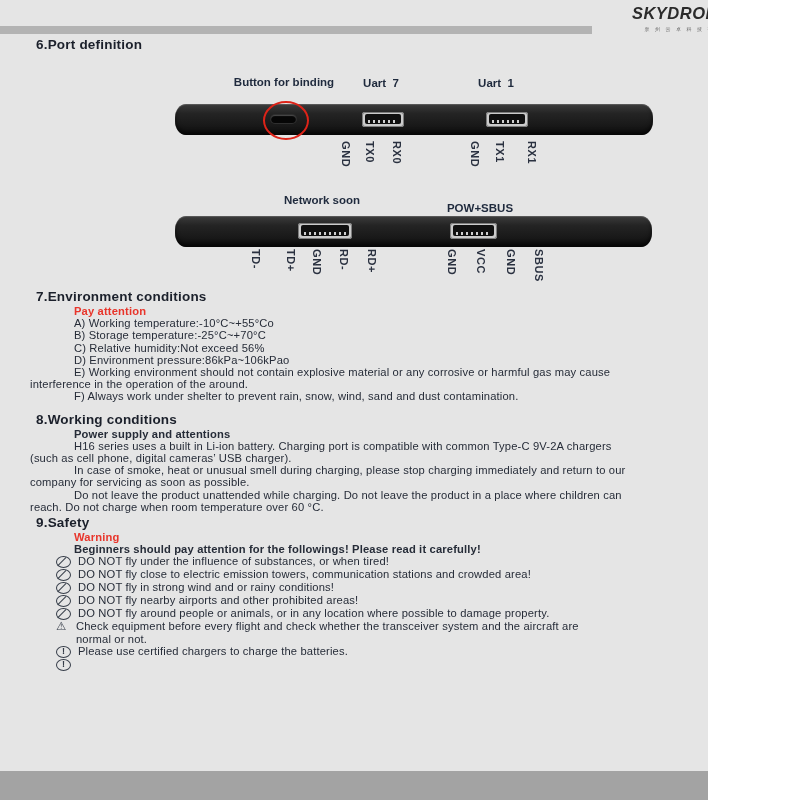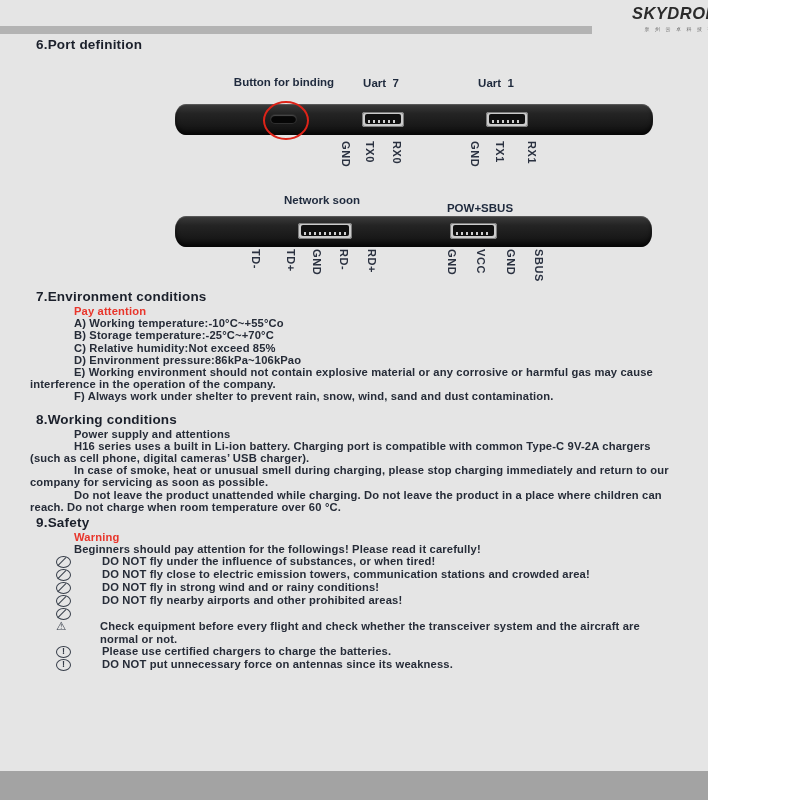--- a/index.html
+++ b/index.html
@@ -17,21 +17,21 @@
 
   
   .footer{position:absolute;left:0;top:771px;width:800px;height:29px;background:#a3a3a3;}
   .footer-edge{position:absolute;left:786px;top:0;width:14px;height:29px;background:#bababa;}
   .page-num{position:absolute;right:20px;top:4px;font-size:13px;font-weight:700;color:#232b3c;}
 
   
   .content{position:absolute;left:0;top:36px;width:786px;}
   .sec-title{margin:0 0 0 36px;font-size:13.5px;line-height:17px;font-weight:700;color:#1b202b;letter-spacing:0.2px;}
   .h2{margin:0 0 1px 36px;font-size:13.5px;line-height:15px;font-weight:700;color:#1b202b;letter-spacing:0.2px;}
-  .tl{margin-left:30px;font-size:11.2px;line-height:12.2px;font-weight:700;letter-spacing:0.15px;color:#262c38;white-space:nowrap;}
+  .tl{margin-left:30px;font-size:11.2px;line-height:12.2px;font-weight:400;letter-spacing:0.15px;color:#262c38;white-space:nowrap;}
   .ind{margin-left:66px;padding-left:8px;}
   .red{color:#e8352b;}
   .bold{font-weight:700;}
   .sec8{margin-top:9px;}
   .sec9{margin-top:2px;}
 
   
   .diagram{position:relative;height:236px;}
   .dlabel{position:absolute;transform:translateX(-50%);font-size:11.5px;font-weight:700;color:#1f2a3d;white-space:pre;}
   .bar{position:absolute;background:linear-gradient(180deg,#3c3c3c 0%,#242424 30%,#1a1a1a 65%,#0e0e0e 100%);
@@ -40,21 +40,21 @@
   .port::before{content:"";position:absolute;left:3px;right:3px;top:2px;bottom:3px;background:#101010;border-radius:2px;}
   .port::after{content:"";position:absolute;left:6px;right:6px;bottom:4px;height:3px;
        background:repeating-linear-gradient(90deg,#cfcfcf 0 2px,transparent 2px 5px);}
   .slot{position:absolute;background:#060606;border-radius:4px;
        box-shadow:inset 0 1px 1px rgba(255,255,255,0.28), 0 0 0 1px #2f2f2f;}
   .bind-circle{position:absolute;border:2.5px solid #dd2318;border-radius:50%;}
   .pin{position:absolute;writing-mode:vertical-rl;text-orientation:mixed;
        font-size:11px;font-weight:700;letter-spacing:0.6px;color:#2a3140;white-space:nowrap;}
 
   
-  .li{display:flex;align-items:flex-start;margin-left:56px;gap:24px;}
+  .li{display:flex;align-items:flex-start;margin-left:56px;}
   .li .mk{flex:none;width:13px;margin-right:7px;}
   .li .lt .tl{margin-left:0;}
   .mk-no{position:relative;display:inline-block;width:10px;height:10px;margin-top:1px;
        border:1.4px solid #353c48;border-radius:50%;}
   .mk-no::after{content:"";position:absolute;left:-1.5px;top:4px;width:12px;height:1.4px;
        background:#353c48;transform:rotate(-45deg);}
   .mk-warn{display:inline-block;font-size:11.5px;line-height:12px;color:#353c48;font-weight:400;}
   .mk-excl{position:relative;display:inline-block;width:10px;height:10px;margin-top:1px;
        border:1.2px solid #353c48;border-radius:50%;text-align:center;}
   .mk-excl::after{content:"!";position:absolute;left:0;right:0;top:-1.5px;font-size:9px;font-weight:700;color:#353c48;line-height:12px;}
@@ -109,24 +109,24 @@
       <div class="pin" style="left:475px;top:196px;">VCC</div>
       <div class="pin" style="left:505px;top:196px;">GND</div>
       <div class="pin" style="left:533px;top:196px;">SBUS</div>
     </div>
 
     <div class="sec7">
       <h2 class="h2">7.Environment conditions</h2>
       <div class="tl ind red bold">Pay attention</div>
       <div class="tl ind">A) Working temperature:-10°C~+55°Co</div>
       <div class="tl ind">B) Storage temperature:-25°C~+70°C</div>
-      <div class="tl ind">C) Relative humidity:Not exceed 85%</div>
+      <div class="tl ind">C) Relative humidity:Not exceed 56%</div>
       <div class="tl ind">D) Environment pressure:86kPa~106kPao</div>
       <div class="tl ind">E) Working environment should not contain explosive material or any corrosive or harmful gas may cause</div>
-      <div class="tl">interference in the operation of the company.</div>
+      <div class="tl">interference in the operation of the around.</div>
       <div class="tl ind">F) Always work under shelter to prevent rain, snow, wind, sand and dust contamination.</div>
     </div>
 
     <div class="sec8">
       <h2 class="h2">8.Working conditions</h2>
       <div class="tl ind bold">Power supply and attentions</div>
       <div class="tl ind">H16 series uses a built in Li-ion battery. Charging port is compatible with common Type-C 9V-2A chargers</div>
       <div class="tl">(such as cell phone, digital cameras’  USB charger).</div>
       <div class="tl ind">In case of smoke, heat or unusual smell during charging, please stop charging immediately and return to our</div>
       <div class="tl">company for servicing as soon as possible.</div>
@@ -158,39 +158,39 @@
           </div>
       </div>
       <div class="li">
         <span class="mk mk-no"></span>
         <div class="lt">
             <div class="tl">DO NOT fly nearby airports and other prohibited areas!</div>
           </div>
       </div>
       <div class="li">
         <span class="mk mk-no"></span>
+        <div class="lt">
+            <div class="tl">DO NOT fly around people or animals, or in any location where possible to damage property.</div>
+          </div>
       </div>
       <div class="li">
         <span class="mk mk-warn">⚠</span>
         <div class="lt">
           <div class="tl">Check equipment before every flight and check whether the transceiver system and the aircraft are</div>
           <div class="tl">normal or not.</div>
         </div>
       </div>
       <div class="li">
         <span class="mk mk-excl"></span>
         <div class="lt">
             <div class="tl">Please use certified chargers to charge the batteries.</div>
           </div>
       </div>
       <div class="li">
         <span class="mk mk-excl"></span>
-        <div class="lt">
-            <div class="tl">DO NOT put unnecessary force on antennas since its weakness.</div>
-          </div>
       </div>
     </div>
 
   </div>
 
   <div class="right-strip"></div>
 
   <div class="footer">
     <div class="footer-edge"></div>
     <span class="page-num">7</span>

